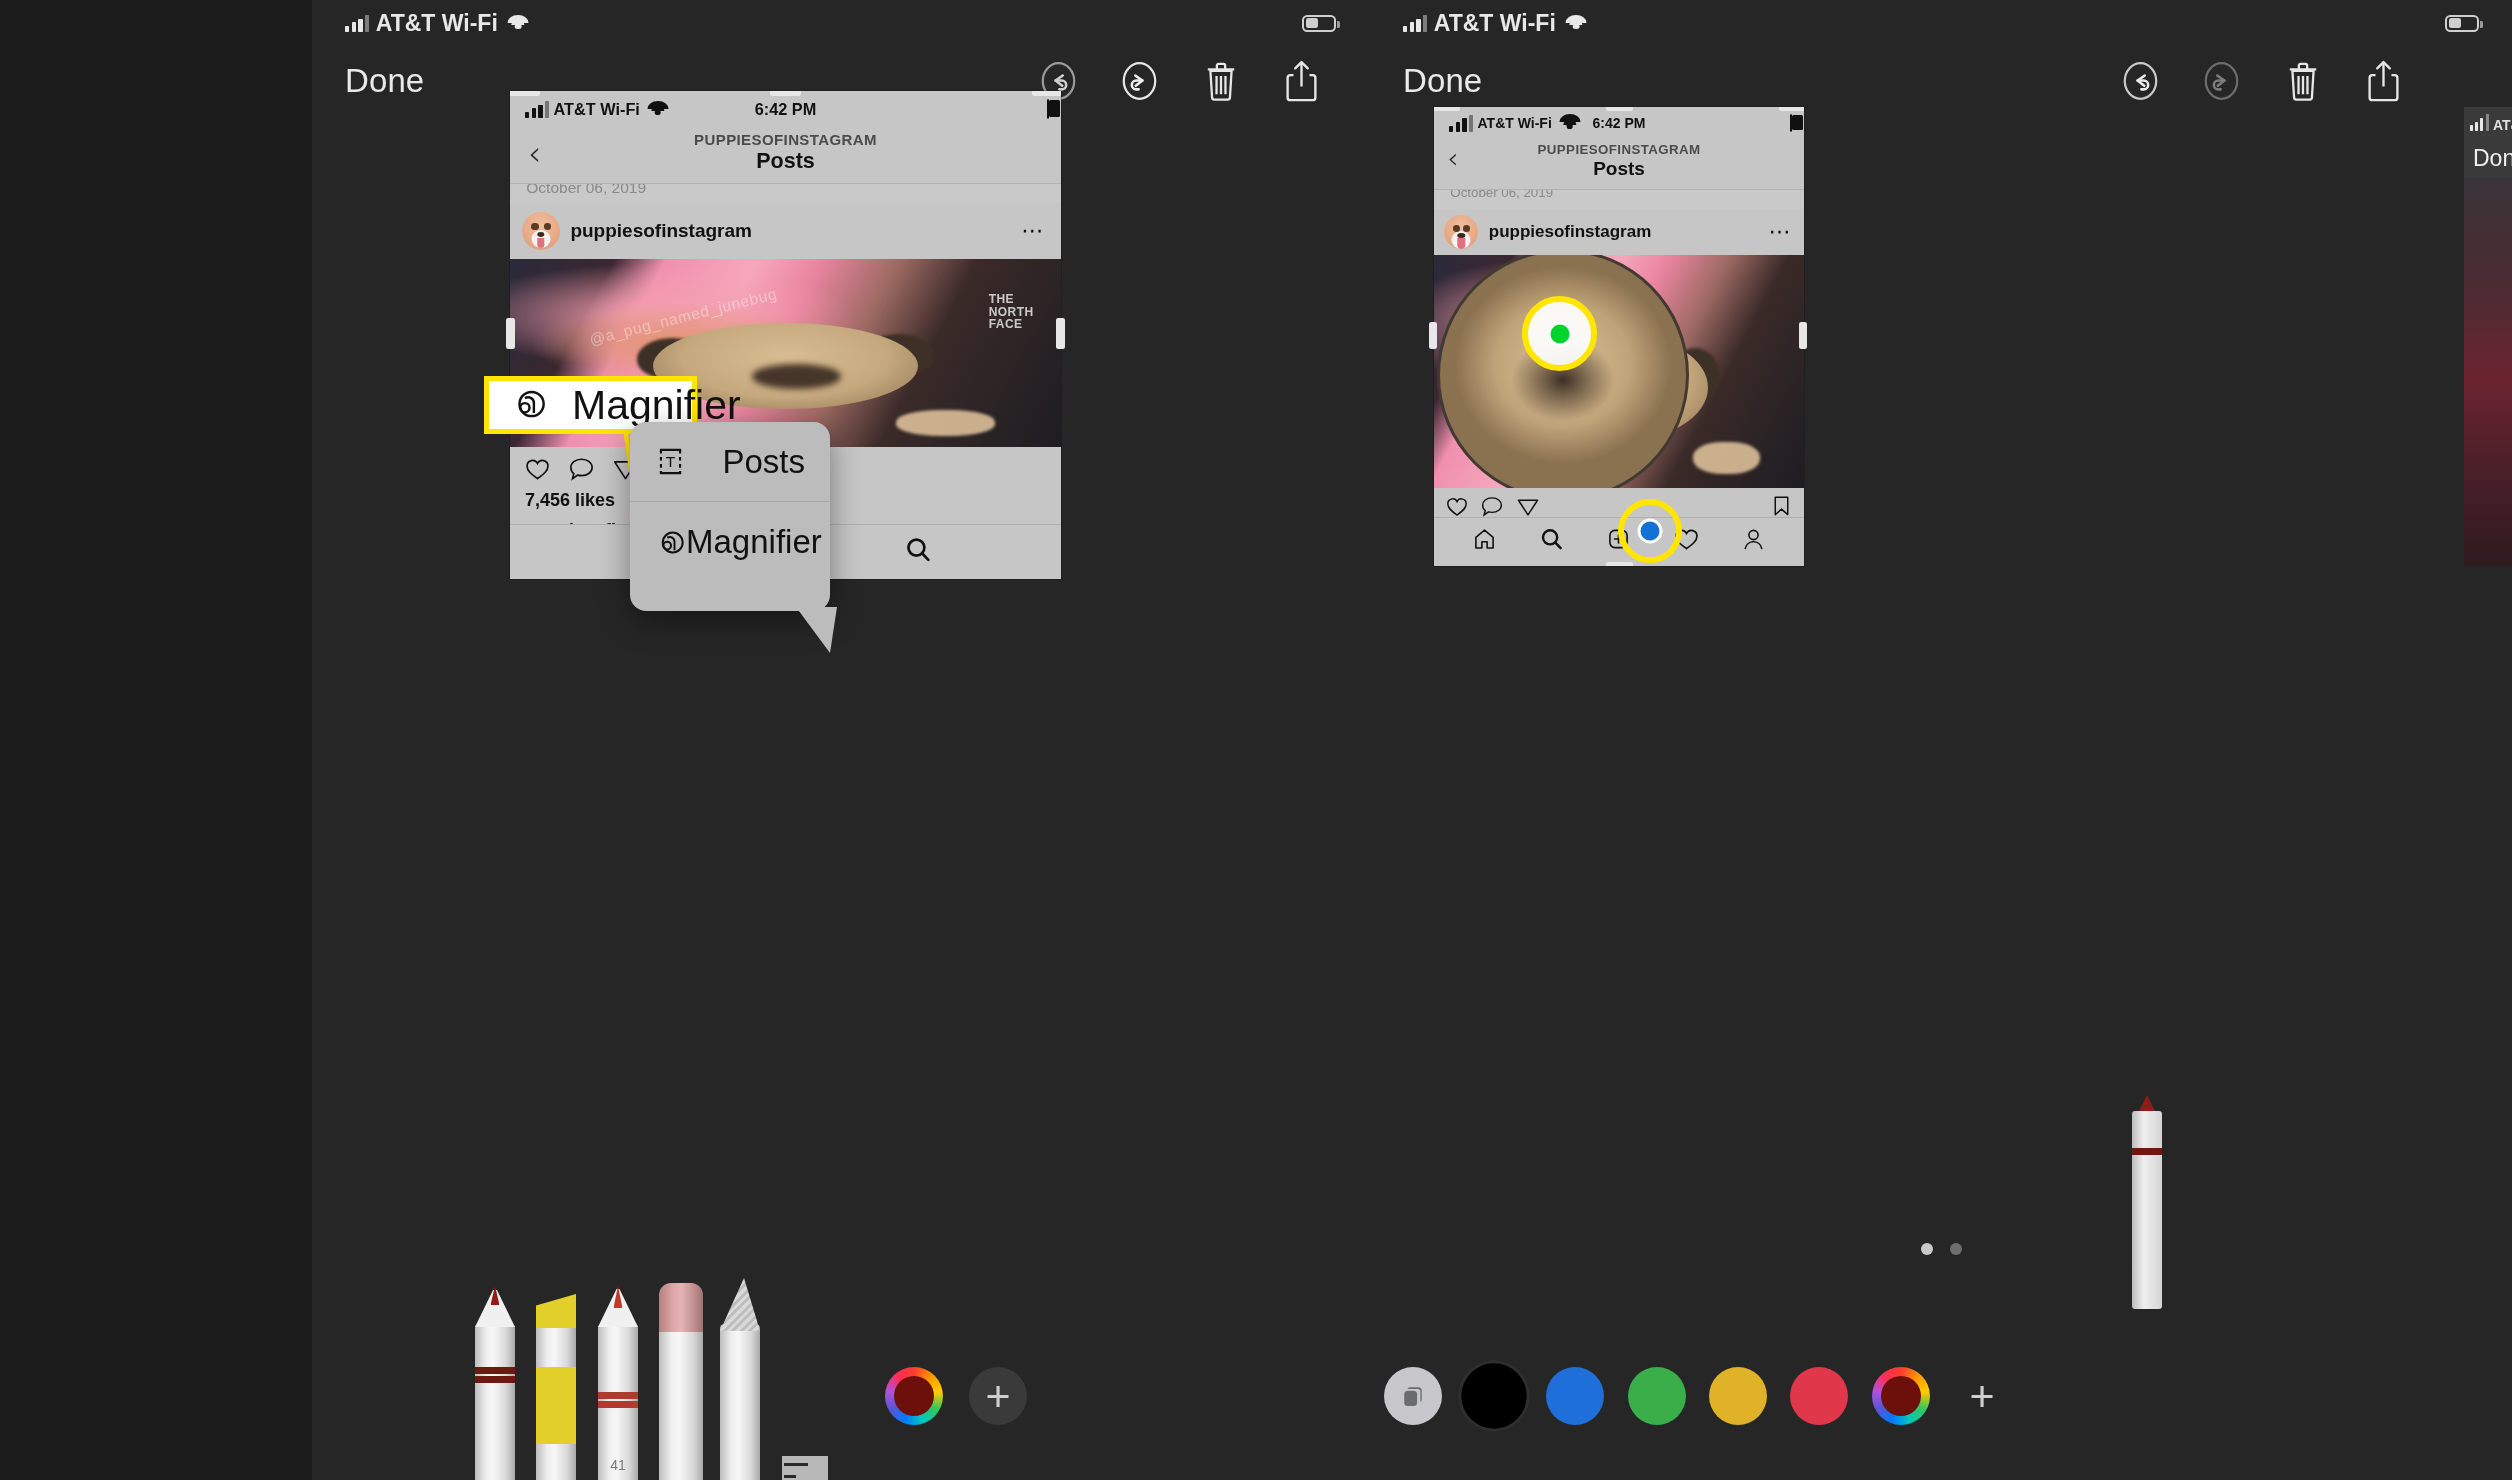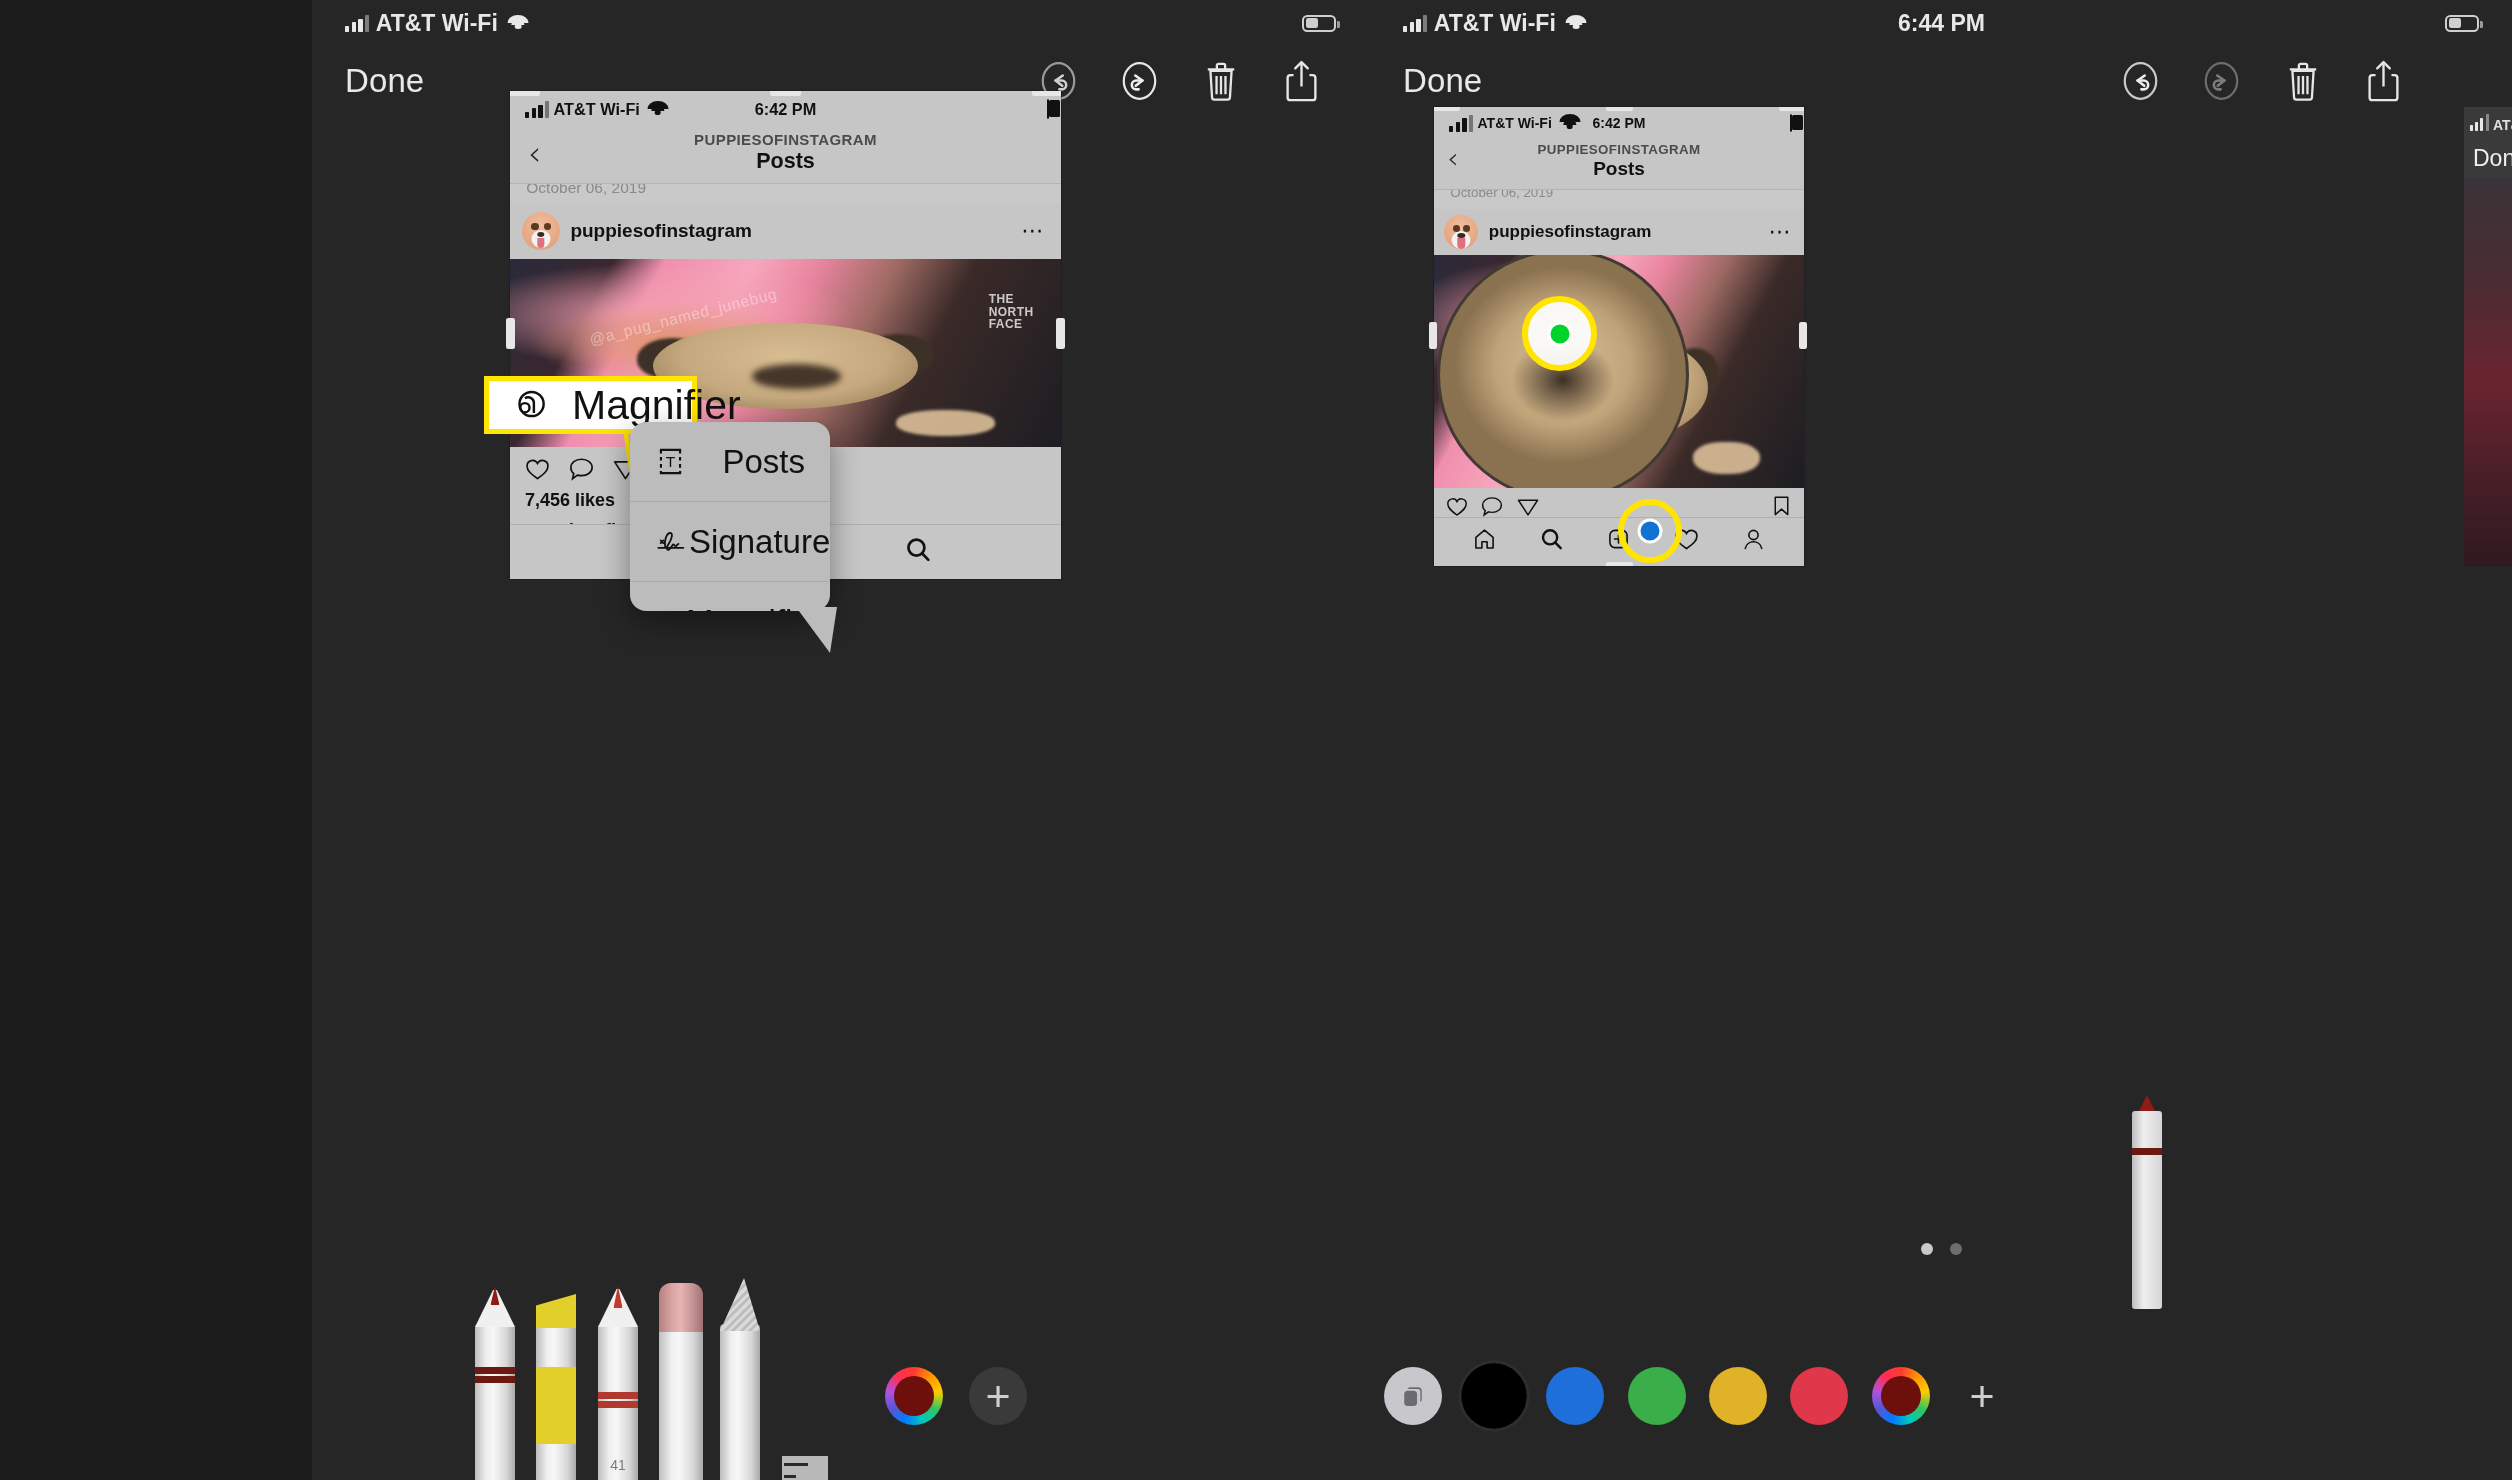--- a/index.html
+++ b/index.html
@@ -340,30 +340,20 @@
         <svg width="31" height="31" viewBox="0 0 26 26" fill="none" stroke="#111" stroke-width="1.8">
           <path d="M5 5 V3.2 h16 V5 M5 21 V22.8 h16 V21" stroke-dasharray="0"></path>
           <path d="M5 3.2 V22.8 M21 3.2 V22.8" stroke-dasharray="3 3"></path>
           <text x="13" y="18" font-size="13" fill="#111" stroke="none" text-anchor="middle" font-family="Liberation Sans">T</text>
         </svg>
       </span>
       <span class="txt">Posts</span>
     </div>
     <div class="row">
       <span class="gl">
-        <svg width="34" height="31" viewBox="0 0 30 26" fill="none" stroke="#111" stroke-width="1.6" stroke-linecap="round">
-          <path d="M3 18.6 h22"></path>
-          <path d="M5 14.4 l2.4-2.4 M5 12 l2.4 2.4"></path>
-          <path d="M9 17.5 c-1.2-5 1.2-12 4.5-12 c2.6 0 1.4 5.2-1.4 9.4 c-1.6 2.4-2.4 4.6-1 5.4 c1.5 0.8 3-2.4 4.4-4.2 c1.1-1.4 1.8 1 2.8 1 c1 0 1.4-2 2.4-2"></path>
-        </svg>
-      </span>
-      <span class="txt">Signature</span>
-    </div>
-    <div class="row">
-      <span class="gl">
         <svg width="31" height="31" viewBox="0 0 28 28" fill="none" stroke="#111" stroke-width="1.8">
           <circle cx="16" cy="14" r="9"></circle>
           <path d="M11 9.6 c3.4-1.5 6.6 0.4 6.6 3.7 V21 M11 13.3 a3.5 3.5 0 1 0 0 7 a3.5 3.5 0 0 0 0-7z"></path>
         </svg>
       </span>
       <span class="txt">Magnifier</span>
     </div>
 
   </div>
   <div class="menu-tail" style="left:484px; top:607px;"></div>
@@ -436,21 +426,20 @@
           <i></i>
           <i></i>
         </span>
       <span>AT&amp;T Wi-Fi</span>
       <span class="wifi">
           <s></s>
           <s></s>
           <s></s>
         </span>
     </div>
-    <div class="sb-center">6:44 PM</div>
     <div class="sb-right">
         <span class="batt">
           <i></i>
         </span>
       </div>
   </div>
 
   <div class="mk-toolbar">
     <div class="mk-done">Done</div>
     <div class="mk-icons" style="right:89px;">

